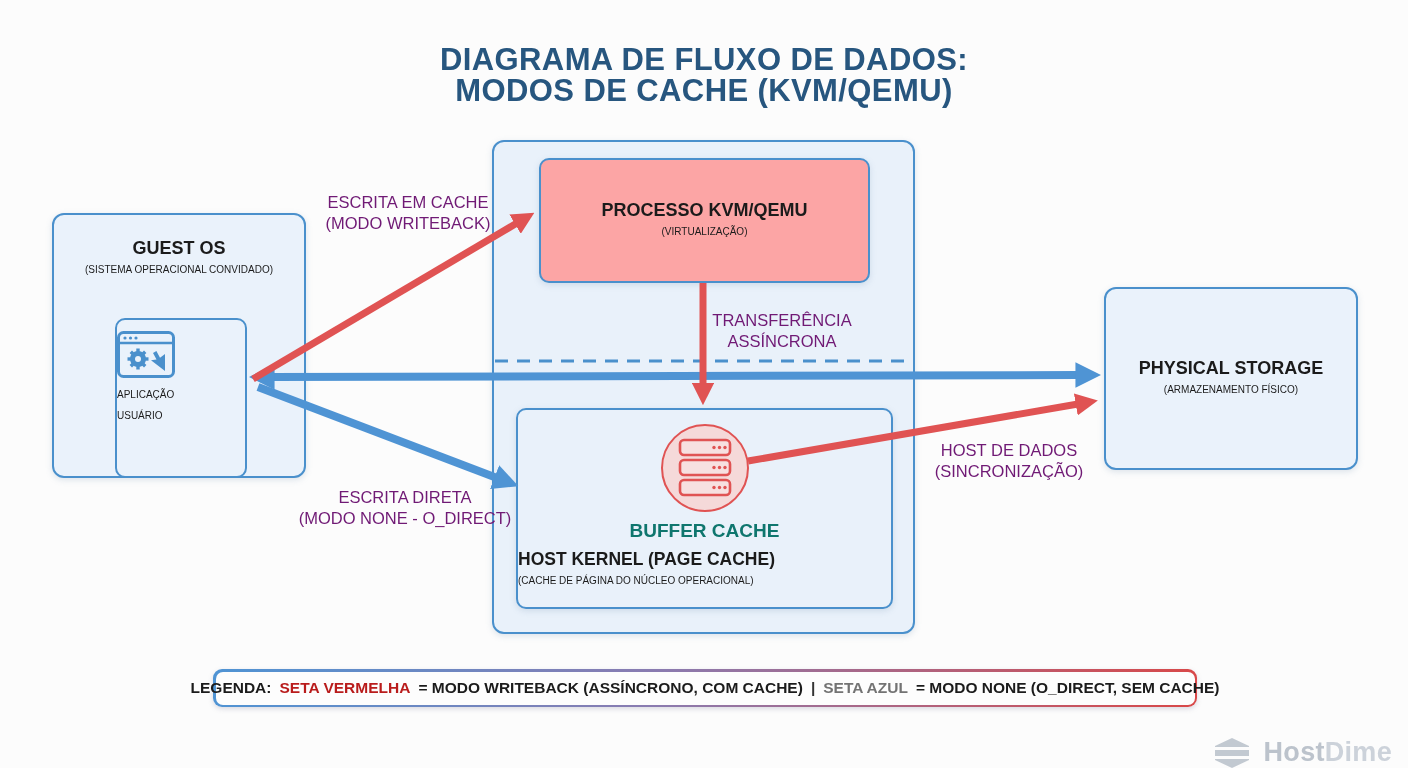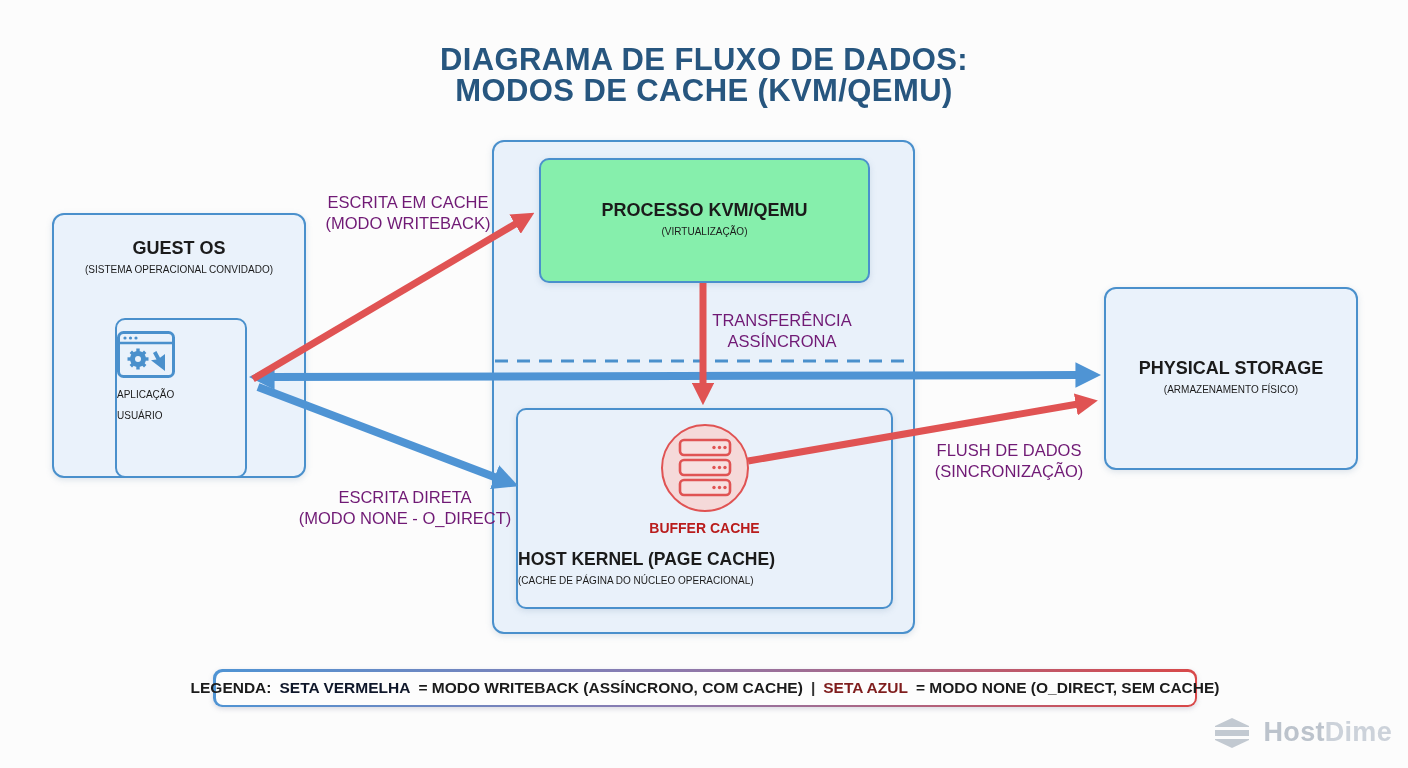--- a/index.html
+++ b/index.html
@@ -17,52 +17,52 @@
               text-align:center;height:100%;padding:0 8px;box-sizing:border-box;}
   
   .guest{left:52px;top:213px;width:254px;height:265px;text-align:center;}
   .guest-head{padding-top:22px;}
   .appbox{position:absolute;left:61px;top:103px;width:132px;height:160px;border:2.5px solid #4a90cc;
           border-radius:10px;background:#eaf2fb;box-sizing:border-box;text-align:left;}
   .appbox .node-sub{margin-top:2px;}
   .appbox svg{margin-top:11px;}
   
   .middle{left:492px;top:140px;width:423px;height:494px;background:#e9f1fa;}
-  .kvm{left:539px;top:158px;width:331px;height:125px;border-radius:10px;background:#86efac;}
+  .kvm{left:539px;top:158px;width:331px;height:125px;border-radius:10px;background:#fca5a5;}
   .hostk{left:516px;top:408px;width:377px;height:201px;border-radius:10px;background:#e9f1fa;}
   .buffer-circle{position:absolute;left:143px;top:14px;width:88px;height:88px;border-radius:50%;
                  border:2.5px solid #e05353;background:#f5d9d9;box-sizing:border-box;
                  display:flex;align-items:center;justify-content:center;}
   .buffer-label{position:absolute;top:110px;left:0;width:100%;text-align:center;
-                color:#b91c1c;font-size:14px;font-weight:600;}
+                color:#0f766e;font-size:19px;font-weight:600;}
   .hostk-text{position:absolute;top:138px;left:0;width:100%;text-align:left;}
   .hostk-text .node-title{font-size:17.5px;}
   
   .physical{left:1104px;top:287px;width:254px;height:183px;}
   
   .alabel{position:absolute;text-align:center;font-size:16.5px;line-height:20.5px;color:#701a75;z-index:6;}
   .lbl-writeback{left:268px;top:192px;width:280px;}
   .lbl-async{left:692px;top:310px;width:180px;}
   .lbl-flush{left:889px;top:440px;width:240px;}
   .lbl-direct{left:255px;top:487px;width:300px;}
   
   .overlay{position:absolute;left:0;top:0;z-index:5;pointer-events:none;}
   
   .legend-wrap{position:absolute;left:213px;top:669px;width:984px;height:38px;border-radius:9px;
                background:linear-gradient(100deg,#4f94d4 0%,#8a7bb0 45%,#d94848 100%);
                padding:2.5px;box-sizing:border-box;box-shadow:0 2px 5px rgba(120,120,150,.25);z-index:6;}
   .legend-inner{background:#fdfdfd;border-radius:7px;width:100%;height:100%;display:flex;
                 align-items:center;justify-content:center;font-size:15.5px;font-weight:600;
                 white-space:nowrap;box-sizing:border-box;}
   .legend-inner span{margin:0 4px;}
-  .seg-red{color:#0f172a;}
-  .seg-blue{color:#7f1d1d;}
+  .seg-red{color:#b91c1c;}
+  .seg-blue{color:#737373;}
   .seg-sep{color:#333;margin:0 6px;}
   
-  .watermark{position:absolute;right:16px;bottom:20px;display:flex;align-items:flex-end;gap:15px;z-index:6;}
+  .watermark{position:absolute;right:16px;bottom:0;display:flex;align-items:flex-end;gap:15px;z-index:6;}
   .wm-text{font-size:27px;font-weight:bold;letter-spacing:.3px;}
   .wm-host{color:#bcc3cc;}
   .wm-dime{color:#ccd2da;}
 </style>
 </head>
 <body>
 
 <div class="canvas">
 
   <div class="title">
@@ -171,21 +171,21 @@
 
   <div class="alabel lbl-writeback">
     <span style="display:block">ESCRITA EM CACHE</span>
     <span style="display:block">(MODO WRITEBACK)</span>
   </div>
   <div class="alabel lbl-async">
     <span style="display:block">TRANSFERÊNCIA</span>
     <span style="display:block">ASSÍNCRONA</span>
   </div>
   <div class="alabel lbl-flush">
-    <span style="display:block">FLUSH DE DADOS</span>
+    <span style="display:block">HOST DE DADOS</span>
     <span style="display:block">(SINCRONIZAÇÃO)</span>
   </div>
   <div class="alabel lbl-direct">
     <span style="display:block">ESCRITA DIRETA</span>
     <span style="display:block">(MODO NONE - O_DIRECT)</span>
   </div>
 
   <div class="legend-wrap">
     <div class="legend-inner">
       <span>LEGENDA:</span>

